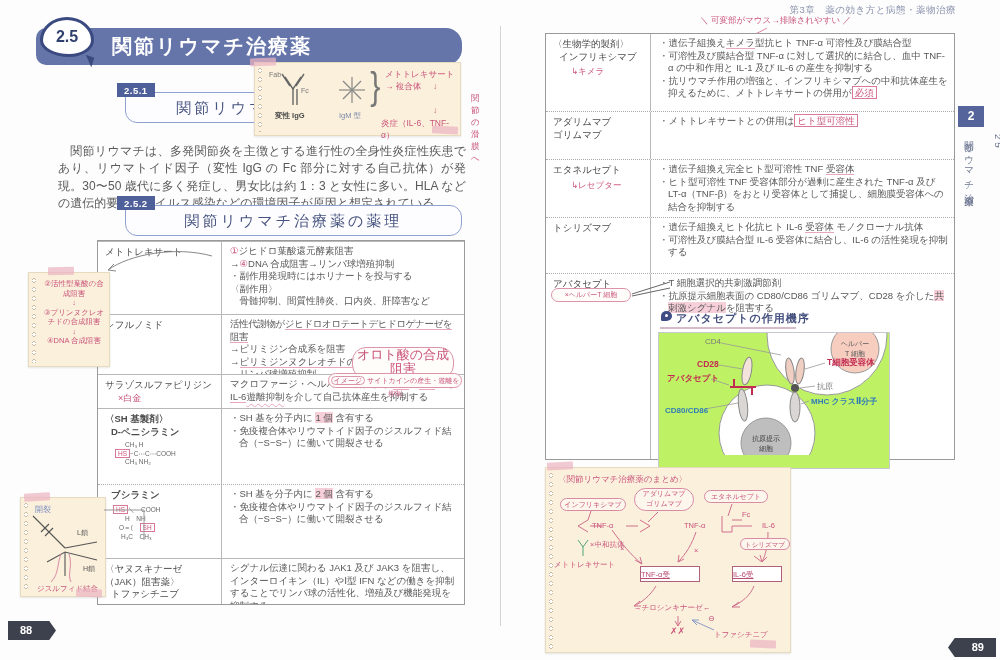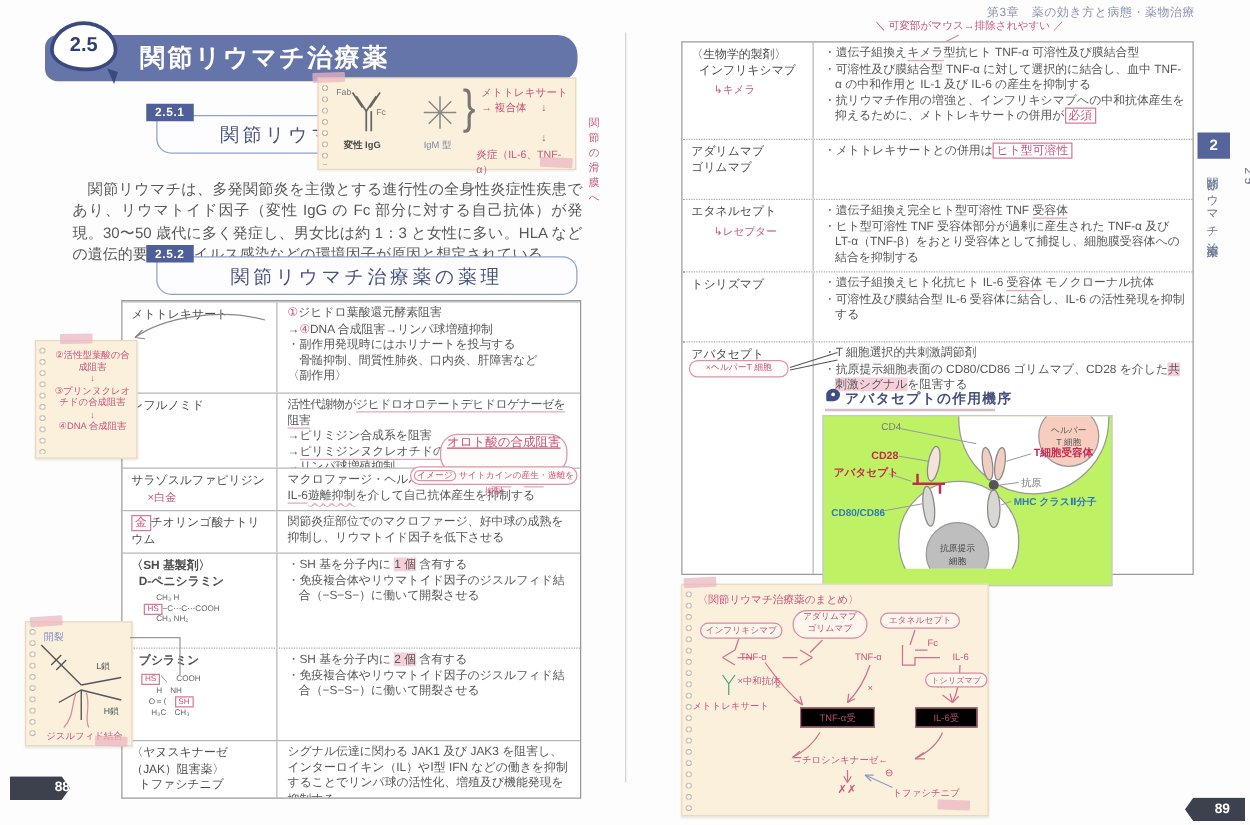--- a/index.html
+++ b/index.html
@@ -47,40 +47,40 @@
 
   
   .handnote { position:absolute; background:#fbf0dc; border:1px solid #e6dabf; box-shadow:0 1px 2px rgba(0,0,0,.10); }
   .spiral { position:absolute; left:1px; top:3px; bottom:3px; width:8px;
     background-image:radial-gradient(circle at 4px 4.5px,#fff 1.5px,#c9bca3 1.6px,#c9bca3 2.3px,transparent 2.5px);
     background-size:8px 9px; background-repeat:repeat-y; }
   .tape { position:absolute; width:26px; height:8px; background:#ecb4c2; opacity:.72; border-radius:1px; }
 
   
   .pagetab { position:absolute; height:19px; background:#3c414d; color:#fff; font-size:11px; font-weight:bold; line-height:19px; }
-  .tab-l { left:8px; top:621px; width:48px; padding-left:12px; clip-path:polygon(0 0,86% 0,100% 50%,86% 100%,0 100%);text-align:right; }
+  .tab-l { left:8px; top:621px; width:48px; padding-left:12px; clip-path:polygon(0 0,86% 0,100% 50%,86% 100%,0 100%); }
   .tab-r { left:948px; top:638px; width:48px; text-align:right; padding-right:12px; clip-path:polygon(14% 0,100% 0,100% 100%,14% 100%,0 50%); }
 
   
   .side-tab { position:absolute; left:958px; top:106px; width:26px; height:21px; background:#55659c; color:#fff; font-size:12px; font-weight:bold; text-align:center; line-height:21px; }
   .side-vert { position:absolute; left:962px; top:134px; height:500px; writing-mode:vertical-rl; font-size:9.5px; color:#6b7590; letter-spacing:1.5px; display:flex; flex-direction:column; gap:16px; }
 
   .chap-header { position:absolute; right:44px; top:4px; font-size:9.5px; color:#8a92ad; letter-spacing:.5px; }
 
   
   .fig-title { position:absolute; left:676px; top:311px; font-size:11px; font-weight:bold; color:#44507e; letter-spacing:1px; }
   .fig-underline { position:absolute; left:660px; top:327px; width:136px; height:2px; background:#d5bcc8; }
   .fig-icon { position:absolute; left:661px; top:311px; width:11px; height:10px; background:#3f4d84; border-radius:50% 50% 50% 12%; }
   .fig-icon::after { content:""; position:absolute; left:3.5px; top:3px; width:3px; height:3px; background:#fff; border-radius:50%; }
   .figbox { position:absolute; left:658px; top:332px; width:232px; height:137px; border:1px solid #c8c8d0; background:#bef264; overflow:hidden; }
 
   .sumbox { position:absolute; left:545px; top:467px; width:246px; height:186px; }
   .sum-label { position:absolute; font-size:7.5px; color:#c9537a; white-space:nowrap; }
   .sum-oval { position:absolute; border:1px solid #d98aa4; border-radius:10px; color:#c9537a; background:#fdf6ec; text-align:center; white-space:nowrap; }
-  .sum-rect { position:absolute; border:1.2px solid #b06078; color:#b84b6e; font-size:7.5px; text-align:center; background:#000000; }
+  .sum-rect { position:absolute; border:1.2px solid #b06078; color:#b84b6e; font-size:7.5px; background:#ffffff;text-decoration:underline; }
 
   svg text { font-family:"Liberation Sans","DejaVu Sans",sans-serif; }
 </style>
 </head>
 <body>
 
 <div class="gutter"></div>
 
 <div class="sec-bar"></div>
 <div class="sec-bubble-tail"></div>
@@ -127,48 +127,42 @@
 <div class="sub-num" style="left:117px; top:196px;">2.5.2</div>
 
 <div class="tbl ltbl" style="left:97px; top:240px; width:368px;">
 
   <div class="tr" style="height:73px">
     <div class="td-d"><span>メトトレキサート</span></div>
     <div class="td-f">
       <div class="fl"><span class="hp">①</span><span>ジヒドロ葉酸還元酵素阻害</span></div>
       <div class="fl"><span>→</span><span class="hp">④</span><span>DNA 合成阻害→リンパ球増殖抑制</span></div>
       <div class="fl hang">・副作用発現時にはホリナートを投与する</div>
+      <div class="fl">〈副作用〉</div>
       <div class="fl">　骨髄抑制、間質性肺炎、口内炎、肝障害など</div>
-      <div class="fl">〈副作用〉</div>
     </div>
   </div>
 
   <div class="tr" style="height:60px">
     <div class="td-d"><span>レフルノミド</span></div>
     <div class="td-f">
       <div class="fl tight"><span>活性代謝物が</span><span class="pul">ジヒドロオロテートデヒドロゲナーゼを阻害</span></div>
       <div class="fl">→ピリミジン合成系を阻害</div>
       <div class="fl"><span>→</span><span class="pul">ピリミジンヌクレオチドの合成抑制</span><span class="hp">←</span></div>
       <div class="fl"><span>→</span><span class="pul">リンパ球増殖抑制</span></div>
     </div>
   </div>
 
   <div class="tr" style="height:34px">
     <div class="td-d"><span>サラゾスルファピリジン</span></div>
     <div class="td-f">
       <div class="fl"><span>マクロファージ・ヘルパーT細胞から </span><span class="pul">IL-1</span><span>、</span><span class="pul">IL-2</span><span> 及び </span><span class="pul">IL-6</span><span class="pwv">遊離抑制</span><span>を介して自己抗体産生を抑制する</span></div>
     </div>
   </div>
 
-  <div class="tr" style="height:34px">
-    <div class="td-d"><span class="pbox hp">金</span><span>チオリンゴ酸ナトリウム</span></div>
-    <div class="td-f">
-      <div class="fl">関節炎症部位でのマクロファージ、好中球の成熟を抑制し、リウマトイド因子を低下させる</div>
-    </div>
-  </div>
 
   <div class="tr" style="height:76px">
     <div class="td-d">
       <div style="font-weight:bold">〈SH 基製剤〉</div>
       <div style="padding-left:6px;font-weight:bold">D-ペニシラミン</div>
       <div style="font-size:6.5px;line-height:8.5px;color:#666;padding:3px 0 0 10px">
         <div style="padding-left:10px">CH₃ H</div>
         <div><span class="pbox hp">HS</span><span>−C⋯C⋯COOH</span></div>
         <div style="padding-left:10px">CH₃ NH₂</div>
       </div>
@@ -199,21 +193,21 @@
     <div class="td-d">
       <div>〈ヤヌスキナーゼ（JAK）阻害薬〉</div>
       <div style="padding-left:6px">トファシチニブ</div>
     </div>
     <div class="td-f">
       <div class="fl">シグナル伝達に関わる JAK1 及び JAK3 を阻害し、インターロイキン（IL）やⅠ型 IFN などの働きを抑制することでリンパ球の活性化、増殖及び機能発現を抑制する</div>
     </div>
   </div>
 </div>
 
-<div class="bubble" style="left:352px; top:347px; width:102px; height:32px; font-size:10px; line-height:14px;text-decoration:underline;">オロト酸の合成阻害</div>
+<div class="bubble" style="left:352px; top:347px; width:102px; height:32px; font-size:13px; line-height:14px;">オロト酸の合成阻害</div>
 <div class="bubble" style="left:328px; top:373px; width:134px; height:15px; font-size:7px; line-height:13px;"><span style="border:1px solid #dc94ab;border-radius:8px;padding:0 2px;margin-right:2px">イメージ</span><span>サイトカインの産生・遊離を抑制</span></div>
 <span class="abs hand" style="left:118px; top:392px; font-size:9px;">×白金</span>
 
 <div class="handnote" style="left:28px; top:272px; width:82px; height:95px;">
   <div class="spiral"></div>
   <div style="position:absolute;left:12px;top:6px;width:66px;text-align:center;font-size:7.5px;line-height:9.5px;color:#c9537a">
     <div>②活性型葉酸の合成阻害</div>
     <div>↓</div>
     <div>③プリンヌクレオチドの合成阻害</div>
     <div>↓</div>

